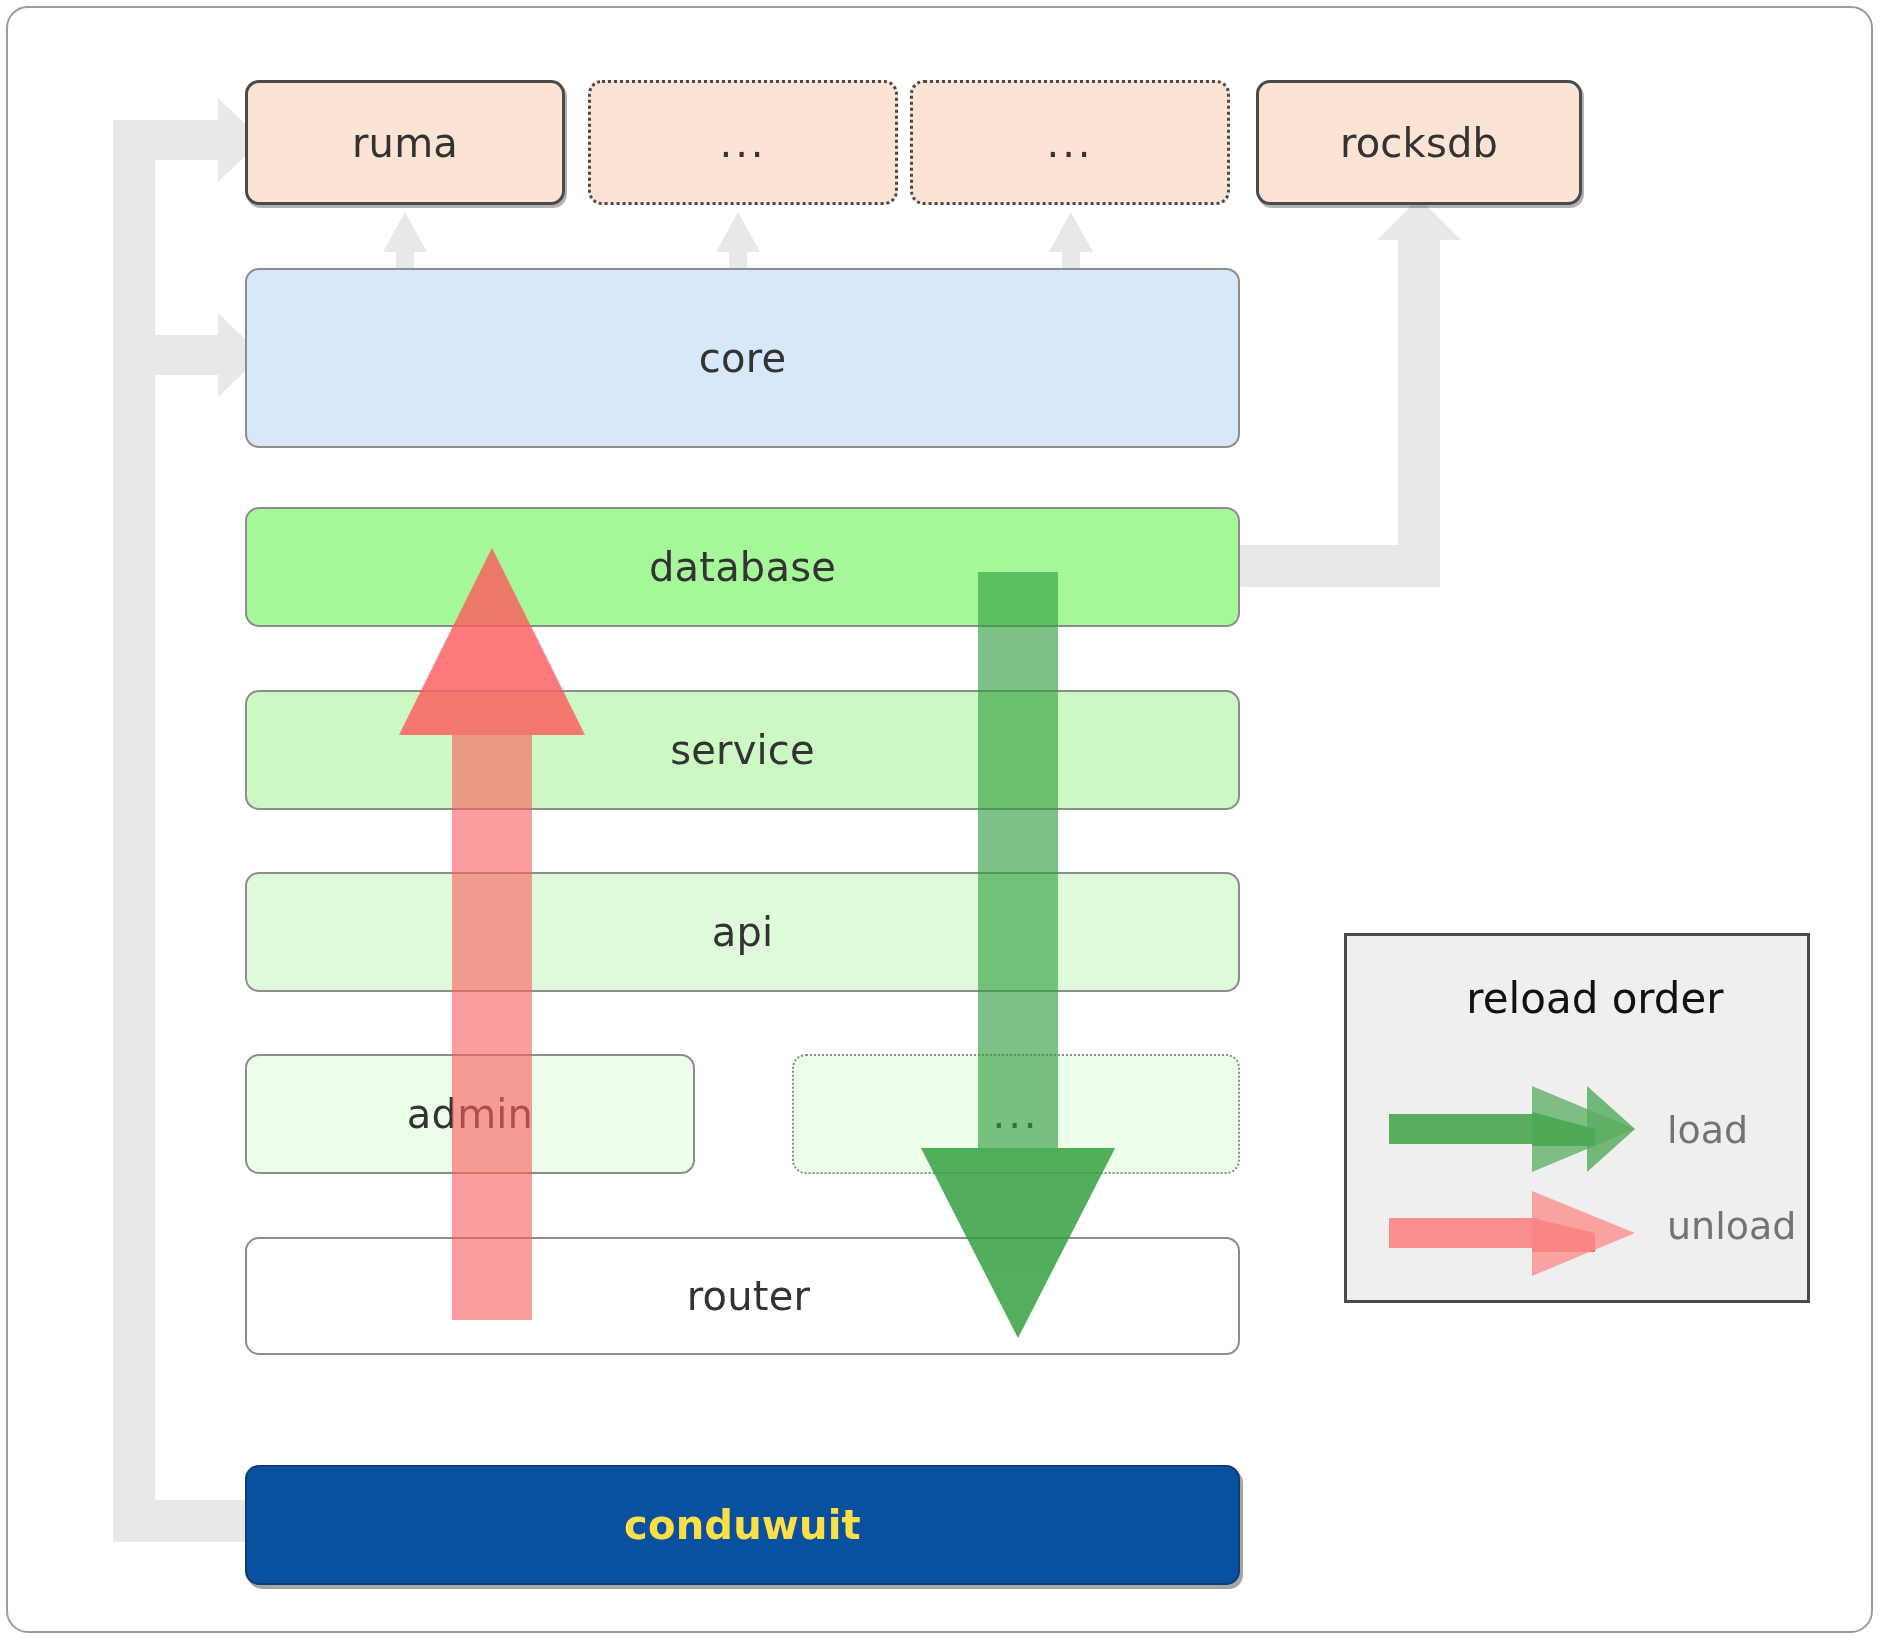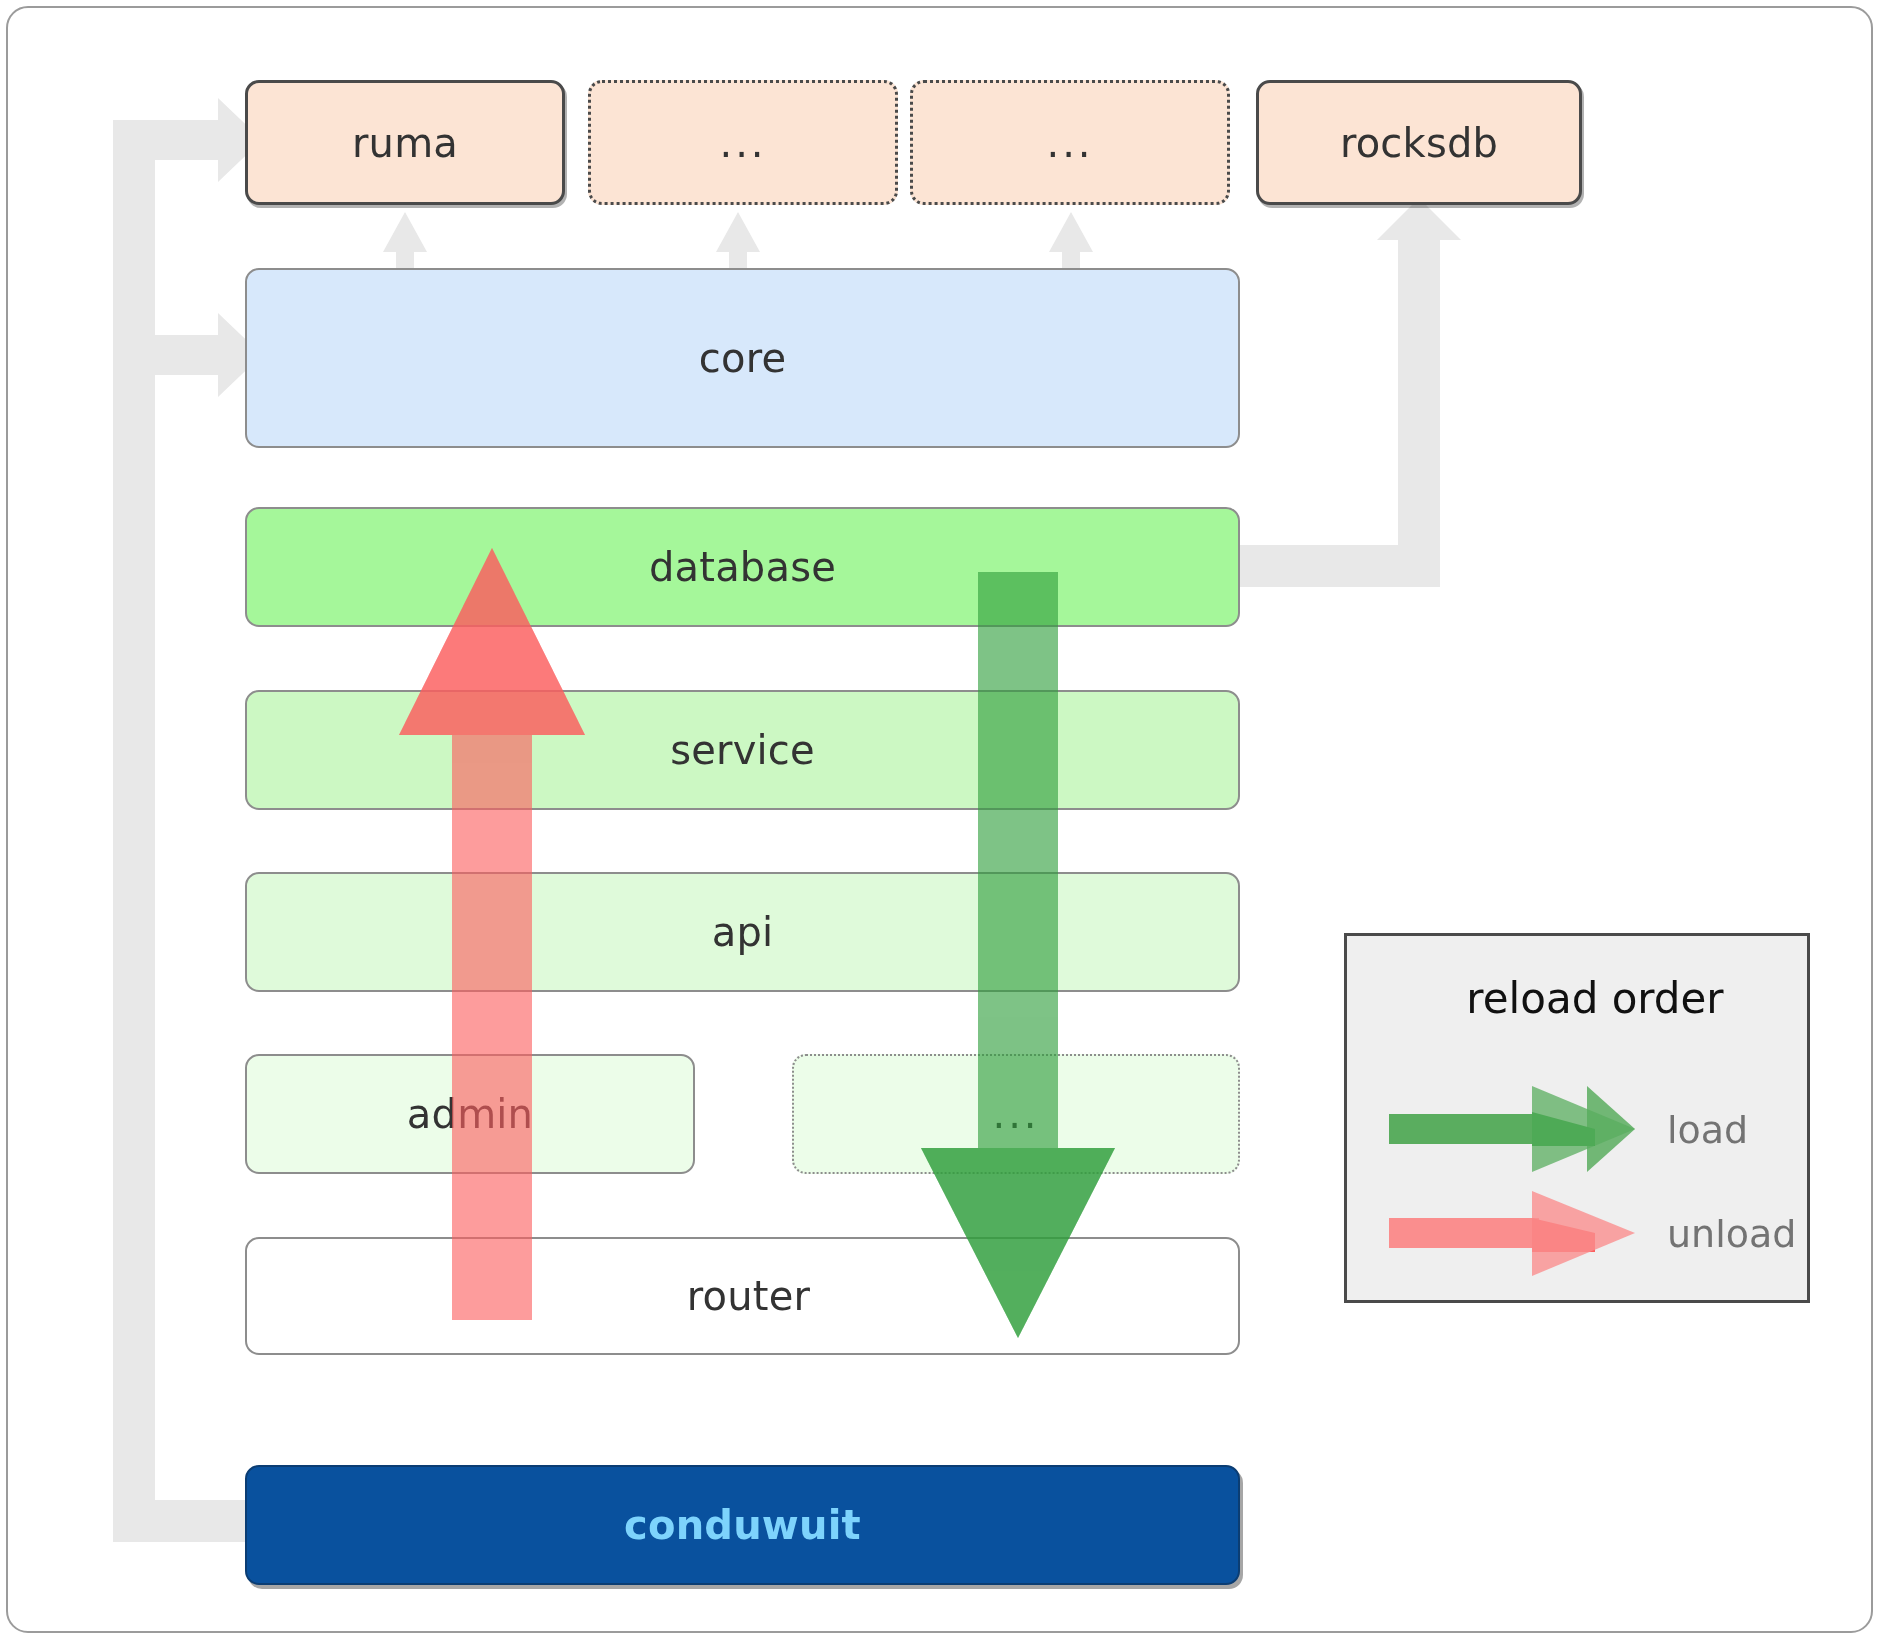--- a/index.html
+++ b/index.html
@@ -50,21 +50,21 @@
   }
   .node-dotted-gray {
     border: 2px dotted #8d8d8d;
   }
   .node-white {
     border: 2px solid #8d8d8d;
     background: #ffffff;
   }
   .node-brand {
     border: 2px solid #0b3d73;
-    color: #7dd3fc;
+    color: #fde047;
     font-weight: bold;
     box-shadow: 3px 4px 0 rgba(0,0,0,0.35);
   }
   .ellipsis-label {
     font-size: 40px;
     letter-spacing: 3px;
     line-height: 0.4;
   }
   
   .legend {
@@ -204,15 +204,15 @@
       </g>
 
       <g>
         <rect x="42" y="282" width="150" height="30" fill="#fa8e8e"></rect>
         <polygon points="185,282 185,316 248,316 248,297" fill="#fb5f5f"></polygon>
         <polygon points="185,255 288,297 185,340" fill="#fa8e8e" opacity="0.8"></polygon>
       </g>
     </svg>
 
     <div class="legend-row-label" style="left:320px; top:172px;">load</div>
-    <div class="legend-row-label" style="left:320px; top:276px;">unload</div>
+    <div class="legend-row-label" style="left:320px; top:268px;">unload</div>
   </div>
 </div>
 
 </body></html>

